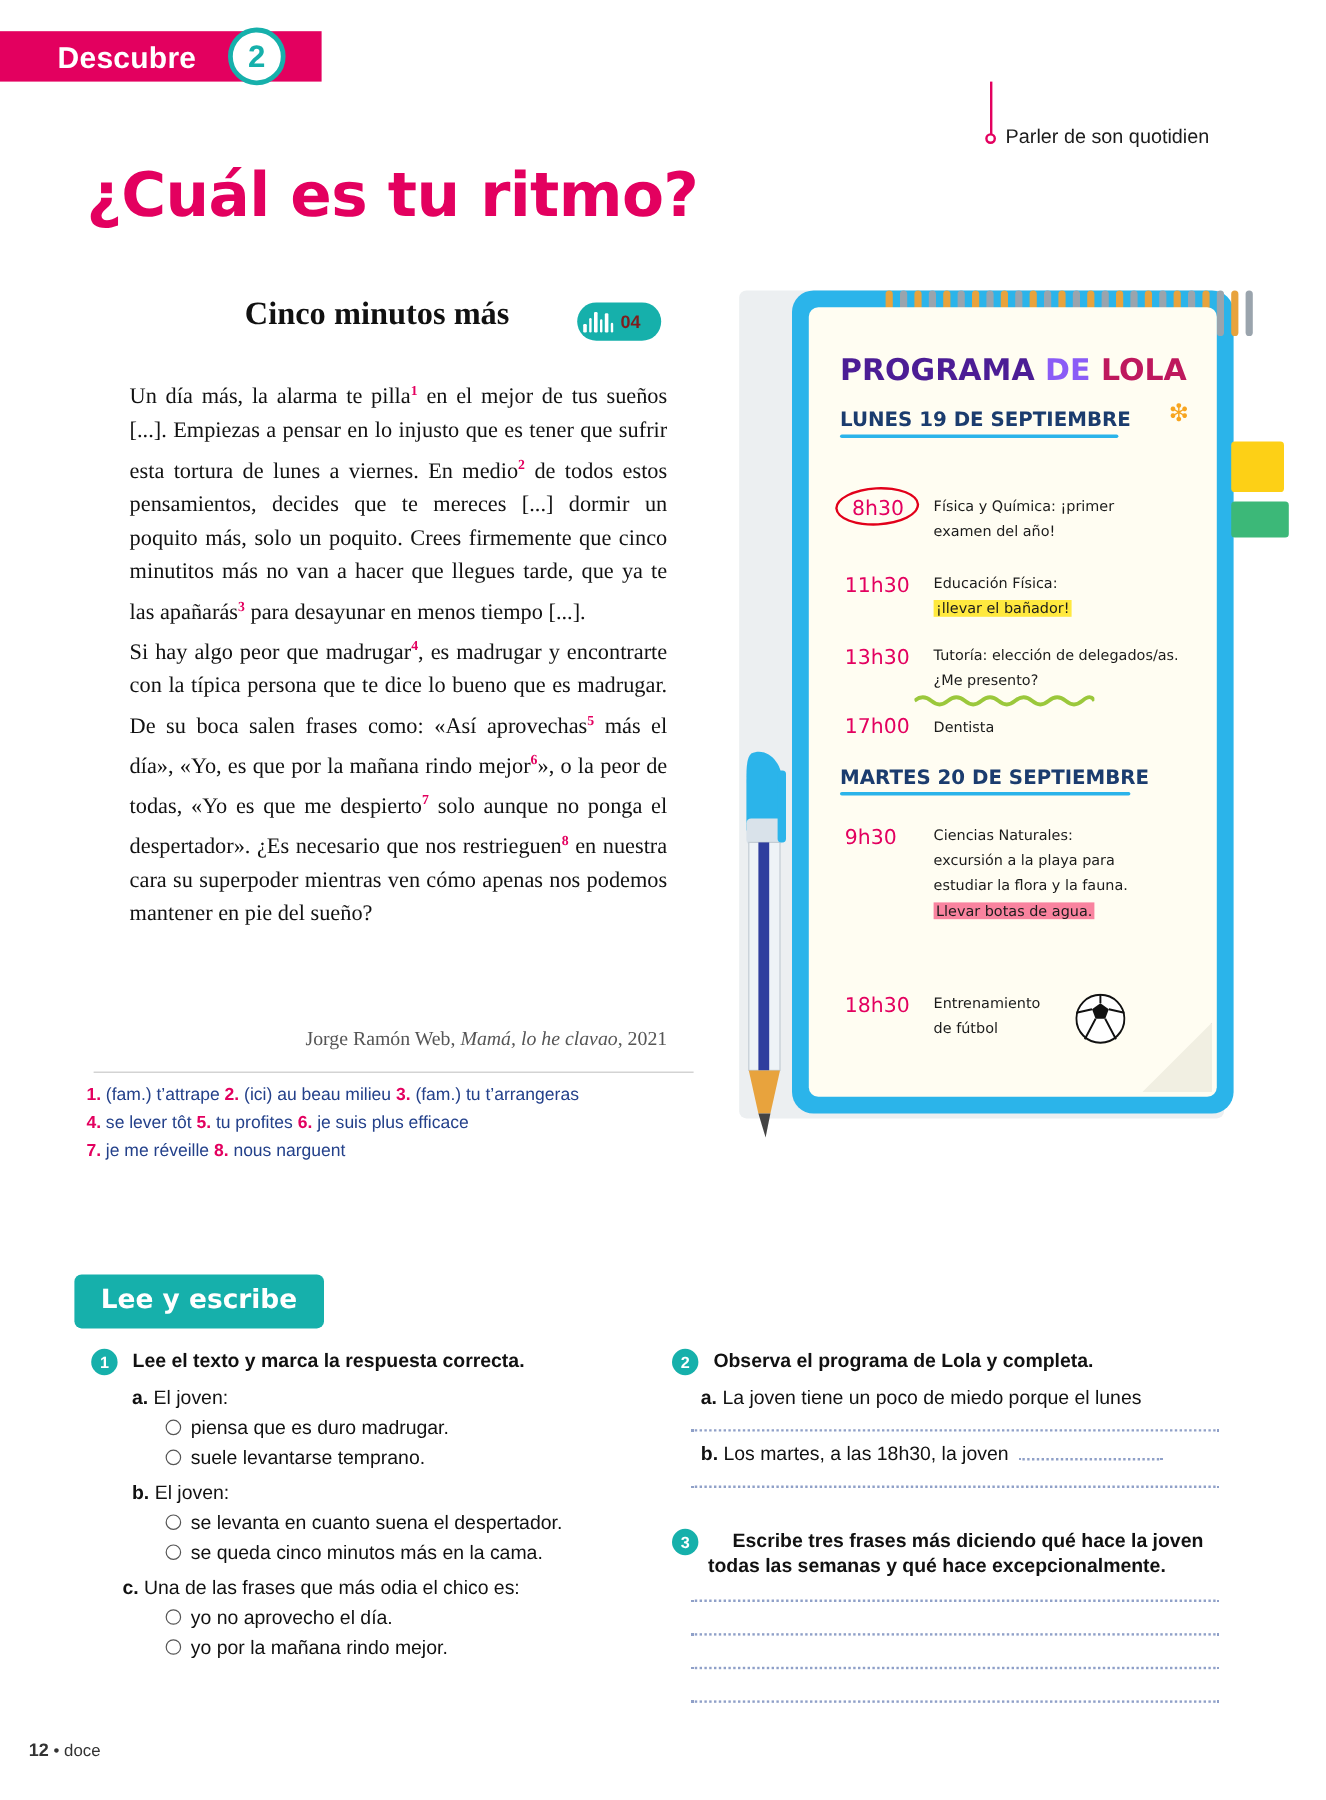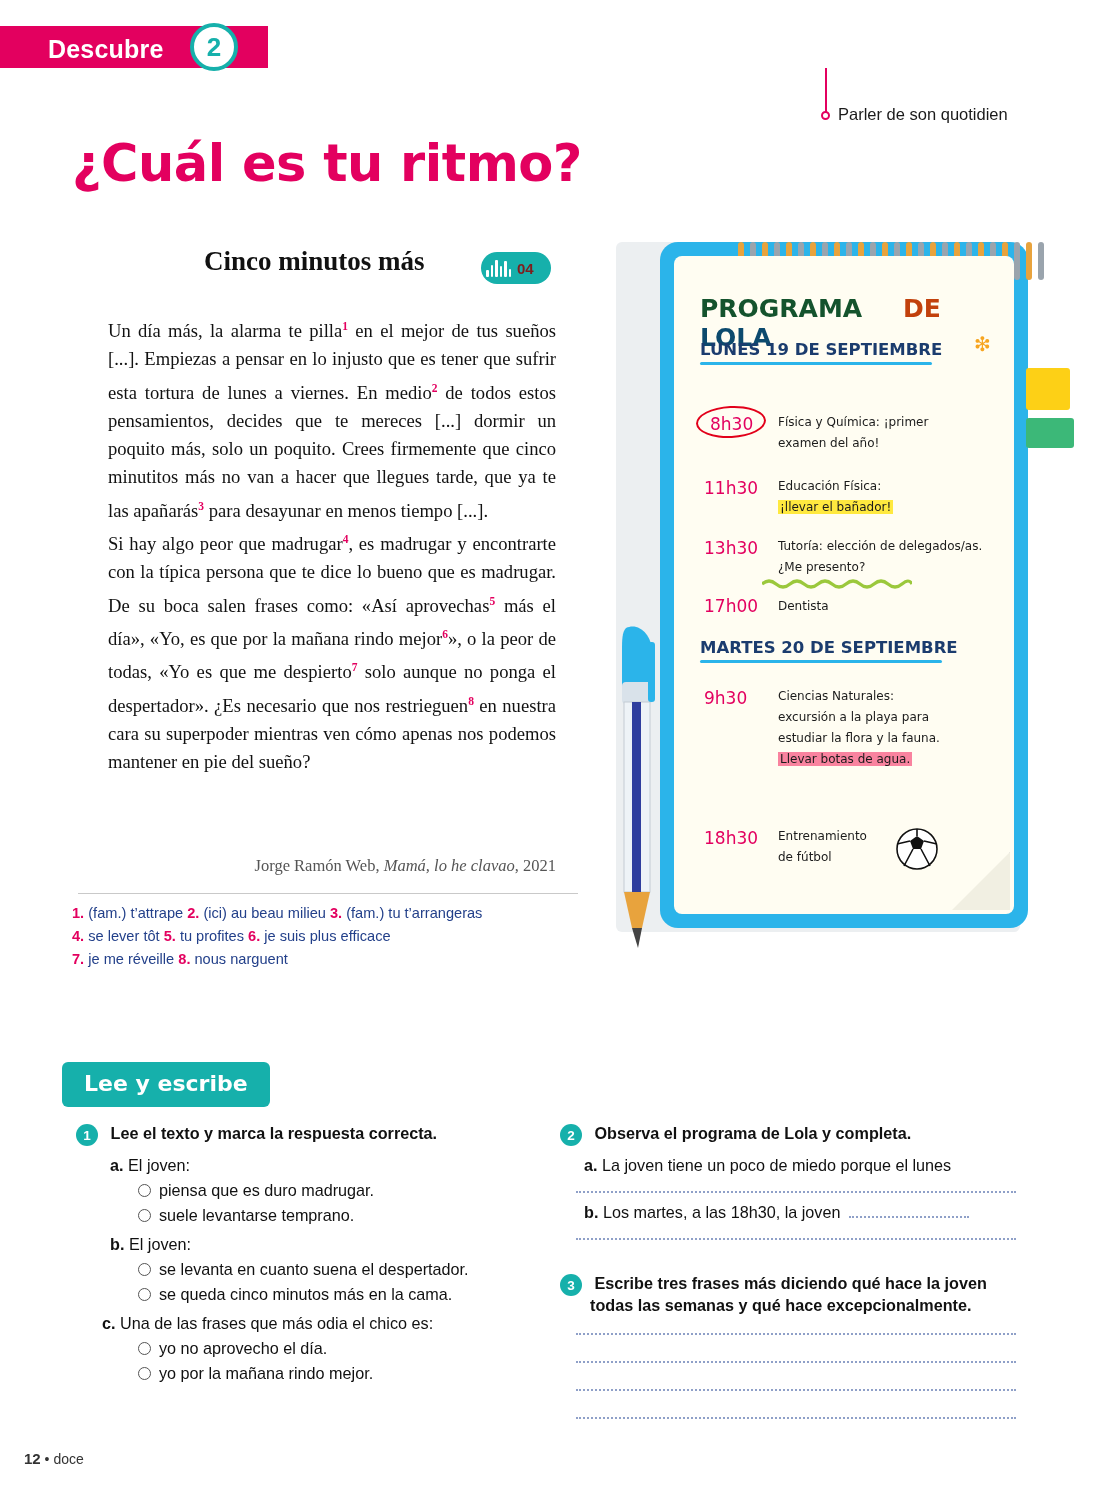--- a/index.html
+++ b/index.html
@@ -176,23 +176,23 @@
     position: absolute; left: 418px; top: 146px; width: 44px; height: 42px;
     background: #fdd016; border-radius: 3px;
   }
   .tab-green {
     position: absolute; left: 418px; top: 196px; width: 48px; height: 30px;
     background: #3cb878; border-radius: 3px;
   }
 
   
   .nb-title { position: absolute; left: 26px; top: 38px; font-size: 25px; font-weight: bold; font-family: "DejaVu Sans", sans-serif; }
-  .nb-title .w1 { color: #14532d; }
-  .nb-title .w2 { color: #c2410c; margin-left: 32px; }
-  .nb-title .w3 { color: #0c4a6e; }
+  .nb-title .w1 { color: #4c1d95; }
+  .nb-title .w2 { color: #8b5cf6; }
+  .nb-title .w3 { color: #be185d; }
 
   .day-head { position: absolute; font-size: 16.5px; font-weight: bold; color: #1b3c6e; font-family: "DejaVu Sans", sans-serif; }
   .day-underline { position: absolute; height: 3px; background: #2bb4ea; border-radius: 2px; }
 
   .entry-time { position: absolute; font-size: 17px; color: #e3005f; font-family: "DejaVu Sans", sans-serif; }
   .entry-text { position: absolute; font-size: 12px; color: #1b1b1b; line-height: 21px; font-family: "DejaVu Sans", sans-serif; }
 
   .oval-mark {
     position: absolute; left: 22px; top: 150px; width: 70px; height: 32px;
     border: 2.4px solid #e2001a; border-radius: 50%;
@@ -449,21 +449,21 @@
   <div style="margin-top:10px; margin-left:24px;">
     <span class="letter">b.</span>
     <span>Los martes, a las 18h30, la joven</span>
     <span style="display:inline-block; width:120px; border-bottom:2.2px dotted #8fa0c8; margin-left:4px;"></span>
   </div>
   <div class="dotline" style="margin-top:16px; margin-left:16px; width:440px;"></div>
 </div>
 
 <div class="ex" style="left:560px; top:1274px; width:480px;">
   <span class="num-circle">3</span>
-  <span class="ex-head" style="margin-left:8px;">Escribe tres frases más diciendo qué hace la joven</span>
+  <span class="ex-head" style="margin-left:24px;">Escribe tres frases más diciendo qué hace la joven</span>
   <div class="ex-head" style="margin-left:30px;">todas las semanas y qué hace excepcionalmente.</div>
   <div class="dotline" style="margin-top:18px; margin-left:16px; width:440px;"></div>
   <div class="dotline" style="margin-top:26px; margin-left:16px; width:440px;"></div>
   <div class="dotline" style="margin-top:26px; margin-left:16px; width:440px;"></div>
   <div class="dotline" style="margin-top:26px; margin-left:16px; width:440px;"></div>
 </div>
 
 <div class="page-num">
   <b>12</b>
   <span>•</span>

